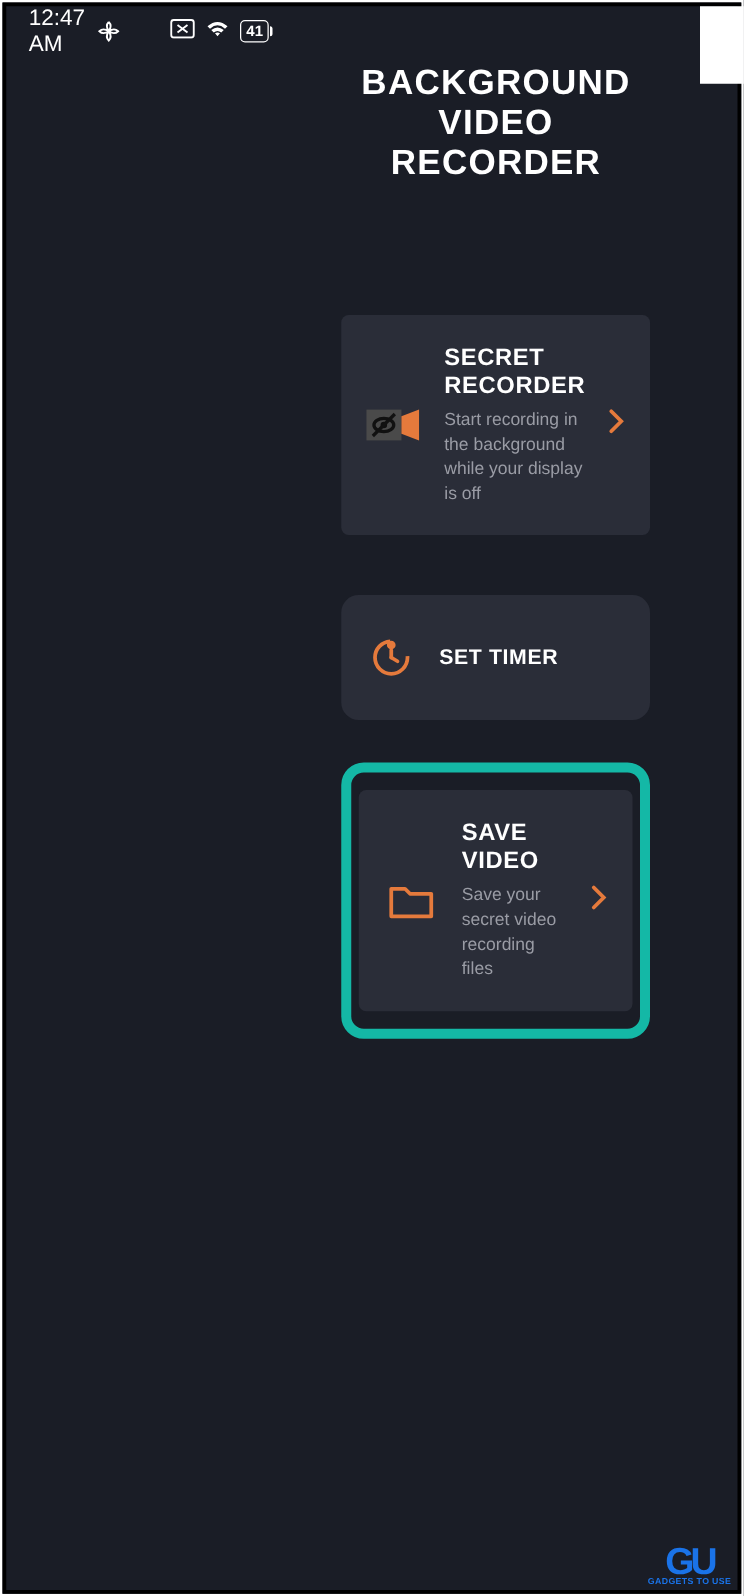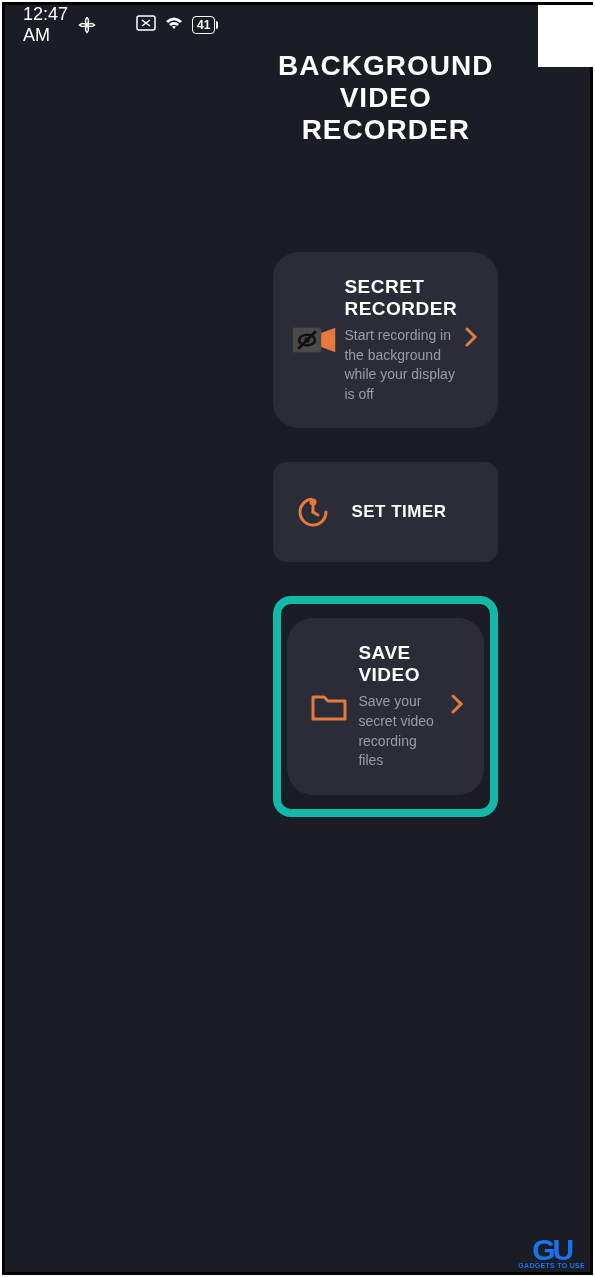--- a/index.html
+++ b/index.html
@@ -46,41 +46,42 @@
   .app-title {
     color: #fff;
     font-size: 28px;
     font-weight: 600;
     letter-spacing: 1px;
     text-align: center;
     margin-bottom: 106px;
   }
   .card {
     background: #2a2d38;
-    border-radius: 26px;
+    border-radius: 6px;
     padding: 24px 20px;
     display: flex;
     align-items: center;
-    gap: 7px;
+    gap: 18px;
     position: relative;
   }
   .card-main { margin-bottom: 34px; }
   .card-row {
     display: flex;
     gap: 20px;
     margin-bottom: 34px;
   }
   .card-half {
     flex: 1;
     background: #2a2d38;
     border-radius: 14px;
     padding: 28px 18px;
     display: flex;
     align-items: center;
     gap: 16px;
+    margin-top: 14px;
   }
   .card-text { flex: 1; }
   .card-title {
     color: #fff;
     font-size: 19px;
     font-weight: 600;
     letter-spacing: 0.5px;
     margin-bottom: 6px;
   }
   .card-subtitle {

